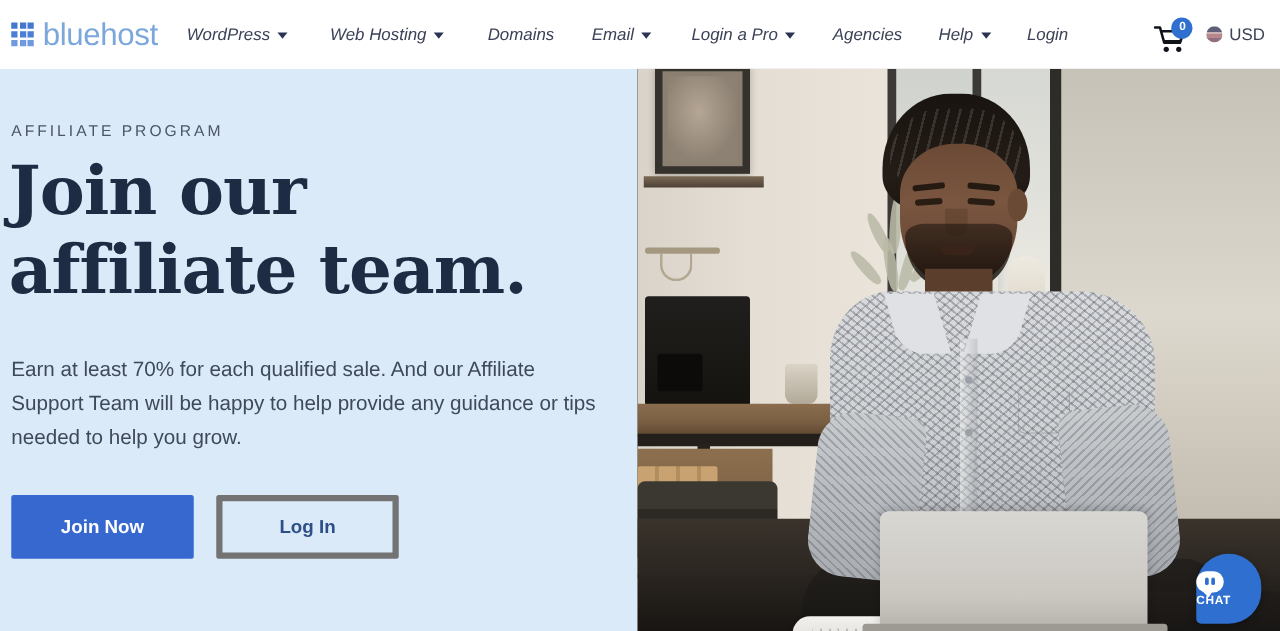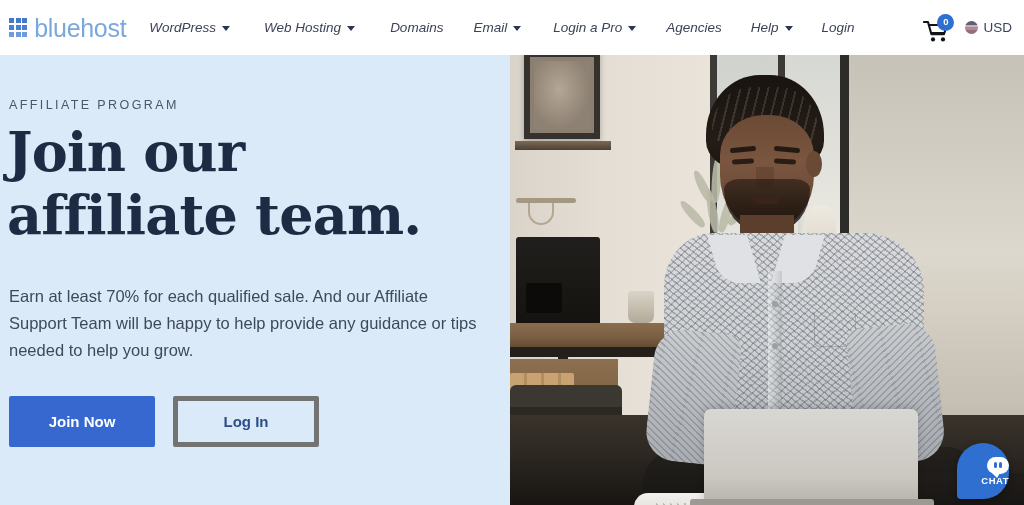--- a/index.html
+++ b/index.html
@@ -658,21 +658,21 @@
 
   
   .chat {
     position: absolute;
     left: 957px; top: 443px;
     width: 52px; height: 56px;
     background: #2f6fd0;
     border-radius: 26px 26px 26px 4px;
     display: flex;
     flex-direction: column;
-    align-items: flex-end;
+    align-items: flex-start;
     justify-content: center;
     gap: 2px;
     cursor: pointer;
     z-index: 40;
     box-shadow: 0 2px 7px rgba(0,0,0,.28);
   }
   .chat-bubble {
     width: 22px; height: 17px;
     background: #ffffff;
     border-radius: 9px;

